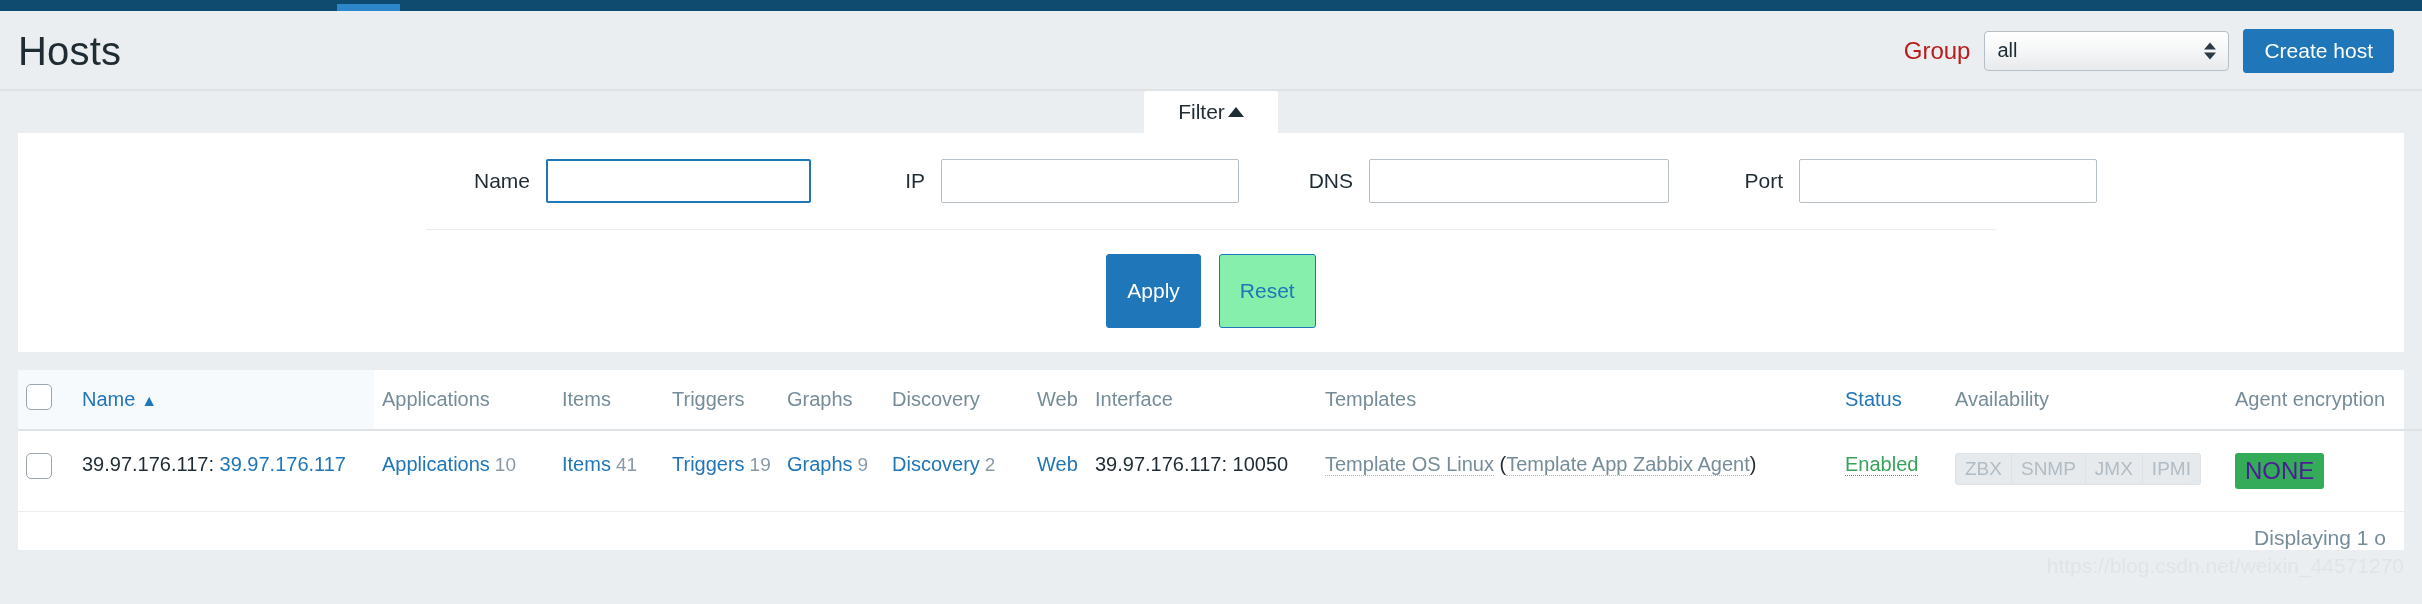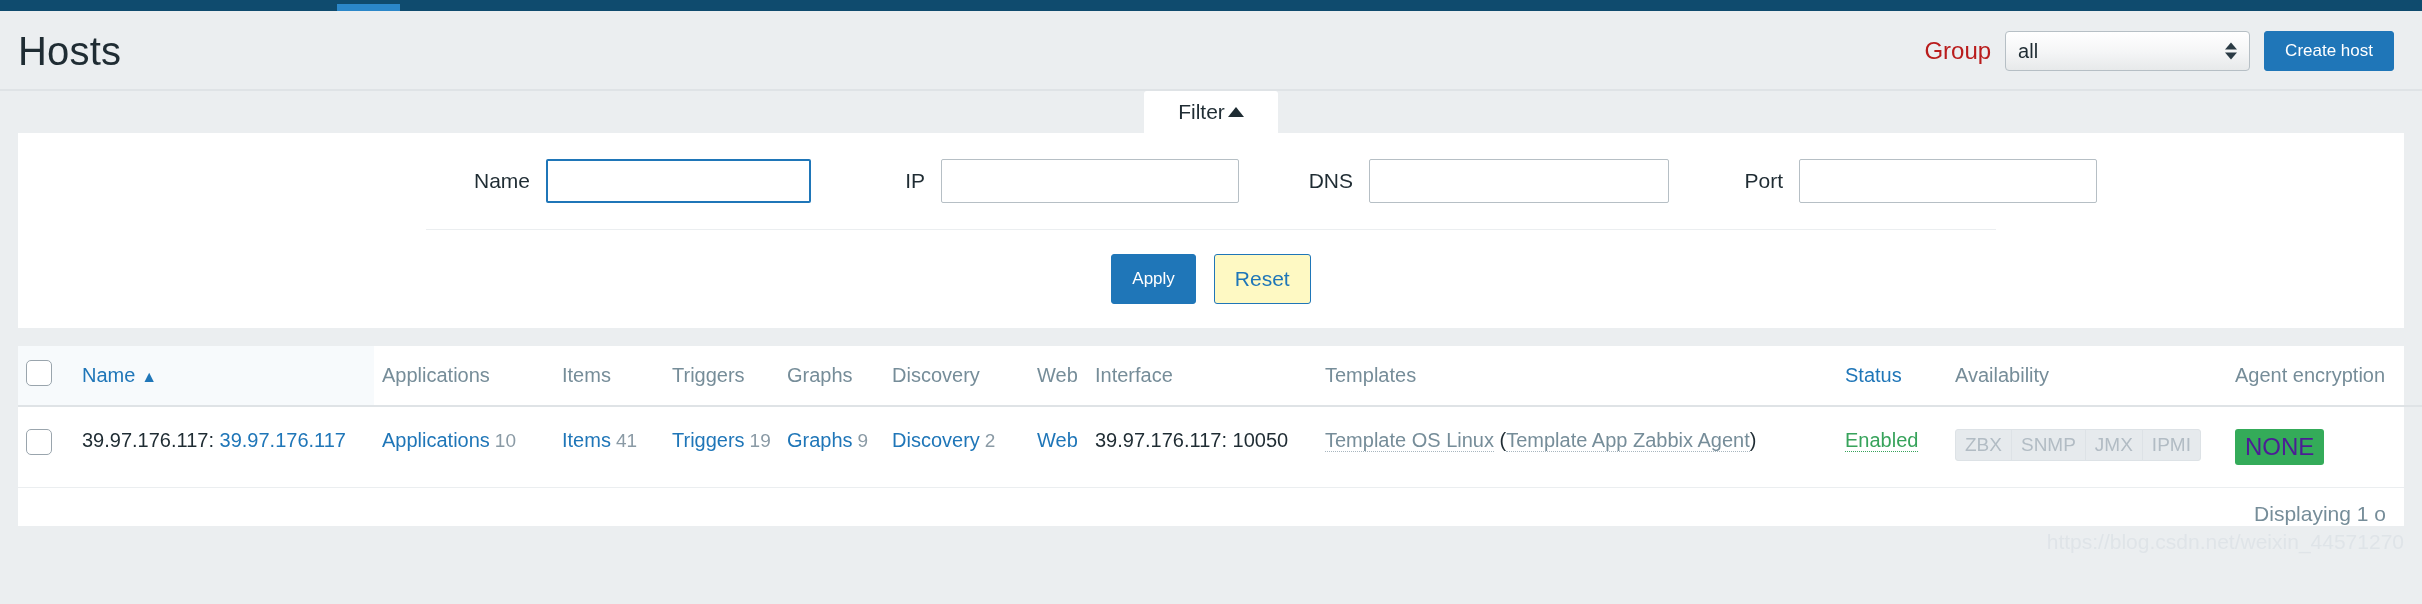--- a/index.html
+++ b/index.html
@@ -89,33 +89,33 @@
     border-right: 6px solid transparent;
   }
   .select-arrows .up { border-bottom: 7px solid #2b3b45; }
   .select-arrows .down { border-top: 7px solid #2b3b45; }
 
   .btn-primary {
     background: #1f76b8;
     color: #ffffff;
     border: 1px solid #1f76b8;
     border-radius: 3px;
-    font-size: 17px;
+    font-size: 21px;
     padding: 9px 20px;
     font-family: "Liberation Sans", sans-serif;
     cursor: pointer;
     line-height: 1.15;
   }
   .btn-secondary {
-    background: #fef9c3;
+    background: #86efac;
     color: #1f76b8;
     border: 1px solid #1f76b8;
     border-radius: 3px;
     font-size: 21px;
-    padding: 12px 20px;
+    padding: 24px 20px;
     font-family: "Liberation Sans", sans-serif;
     cursor: pointer;
     line-height: 1.15;
   }
 
   .header-divider {
     position: absolute;
     left: 0; right: 0;
     bottom: 0;
     height: 2px;

